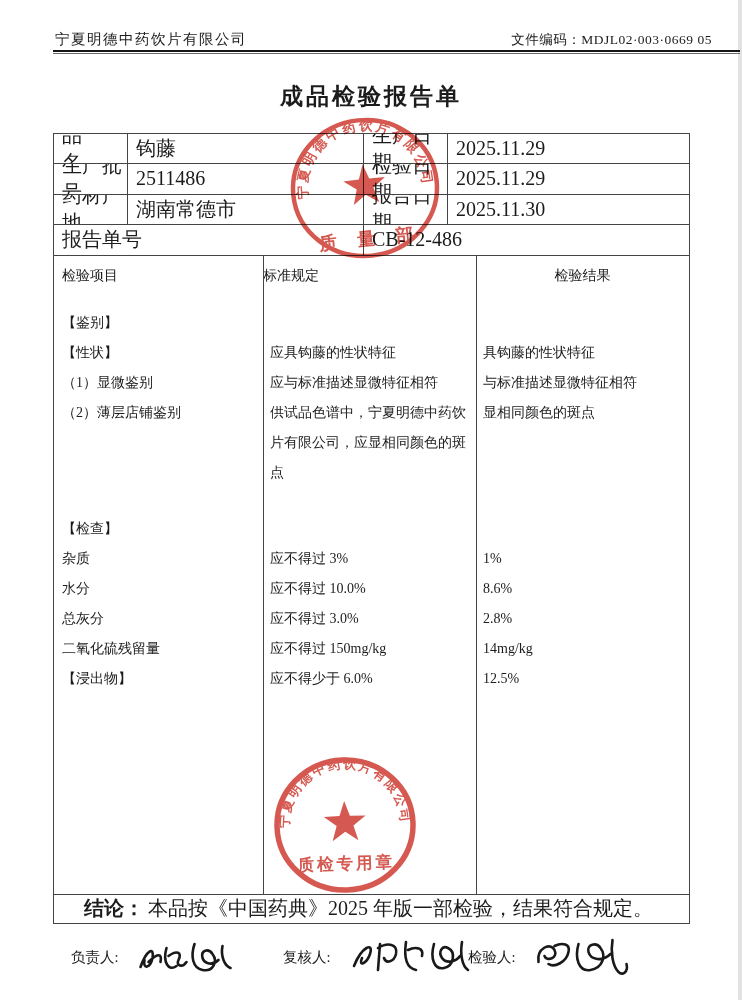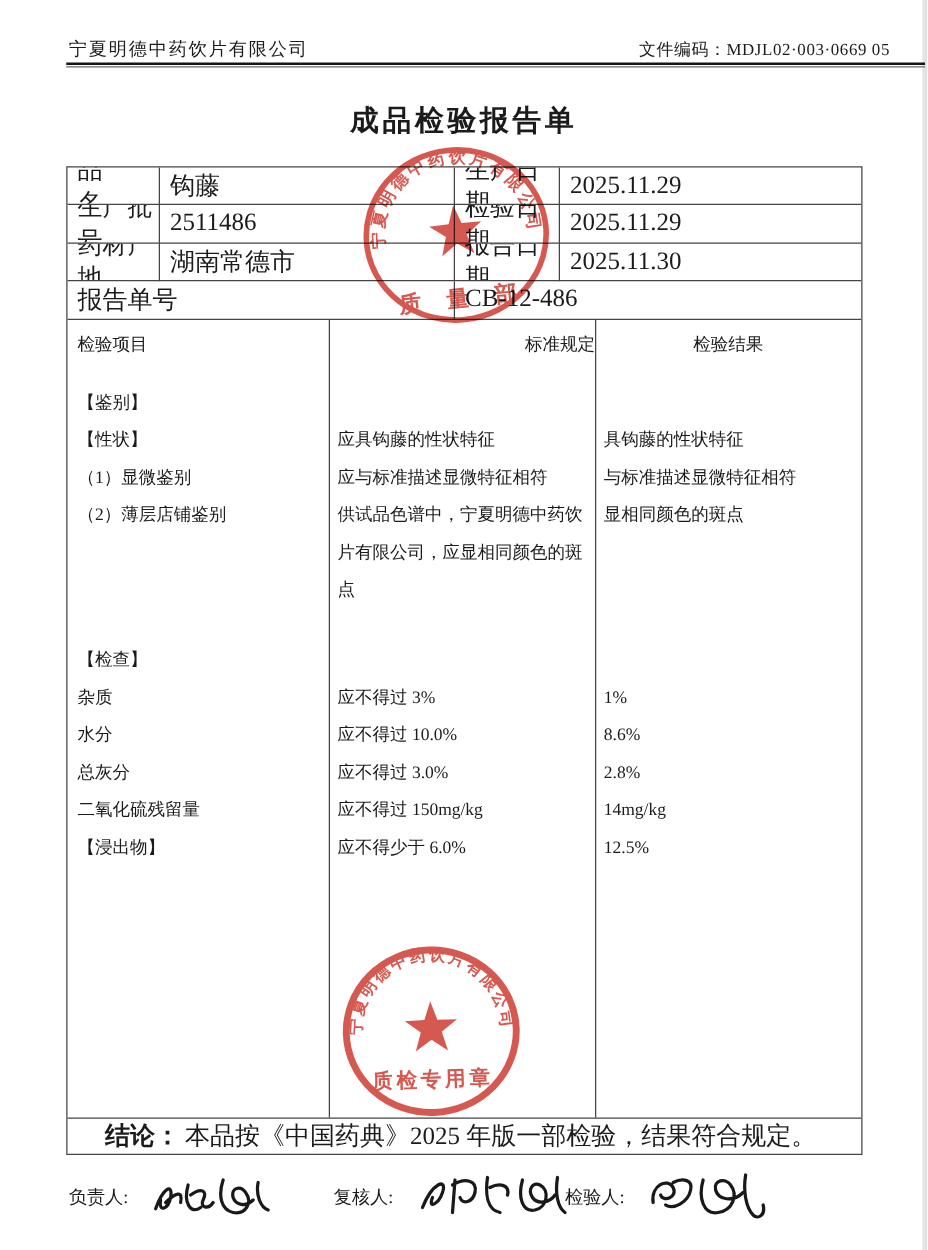--- a/index.html
+++ b/index.html
@@ -34,42 +34,42 @@
   .info>div.nb{border-bottom:none}
   .info .span2a{grid-column:1/3}
   .info .span2b{grid-column:3/5}
 
   .insp{position:relative;height:638px;font-size:14px}
   .vline{position:absolute;top:0;bottom:0;width:1px;background:var(--line)}
   .v1{left:209px}.v2{left:422px}
   .insp-head{display:flex;height:40px;padding-top:11px}
   .insp-head span{text-underline-offset:4px}
   .insp-head .h1{width:209px;padding-left:8px}
-  .insp-head .h2{width:213px;text-align:right}
+  .insp-head .h2{width:213px;text-align:left}
   .insp-head .h3{flex:1;text-align:center}
   .rows{padding-top:12px}
   .irow{display:flex;align-items:flex-start}
   .irow>div{line-height:30px;min-height:30px}
   .irow .c1{width:209px;padding-left:8px}
   .irow .c2{width:213px;padding-left:7px;padding-right:2px}
   .irow .c3{flex:1;padding-left:7px}
   .irow.gap{margin-top:26px}
 
   .concl{height:28px;border-top:1px solid var(--line);display:flex;align-items:flex-start;
          padding-left:30px;font-size:20px}
   .concl b{margin-right:4px}
 
   
   .stamp{position:absolute;mix-blend-mode:multiply;opacity:.88}
   .stamp-top{left:275px;top:98px;transform:rotate(-6deg)}
   .stamp-bottom{left:255px;top:735px;transform:rotate(-2deg)}
   .stamp text{fill:var(--red);font-family:"Liberation Serif","DejaVu Serif",serif;font-weight:bold}
 
   
-  .sigs{position:absolute;left:50px;top:932px;width:660px;height:60px;font-size:14.5px}
+  .sigs{position:absolute;left:66px;top:932px;width:660px;height:60px;font-size:14.5px}
   .sigs .lab{position:absolute;top:16px}
   .l1{left:5px}.l2{left:217px}.l3{left:402px}
   .sigsvg{position:absolute;top:0}
   .s1{left:64px}.s2{left:278px}.s3{left:458px}
   .sigsvg path{stroke:#191919;stroke-width:2.6;fill:none;stroke-linecap:round;stroke-linejoin:round}
 </style>
 </head>
 <body>
 
 <div class="edge-right"></div>

